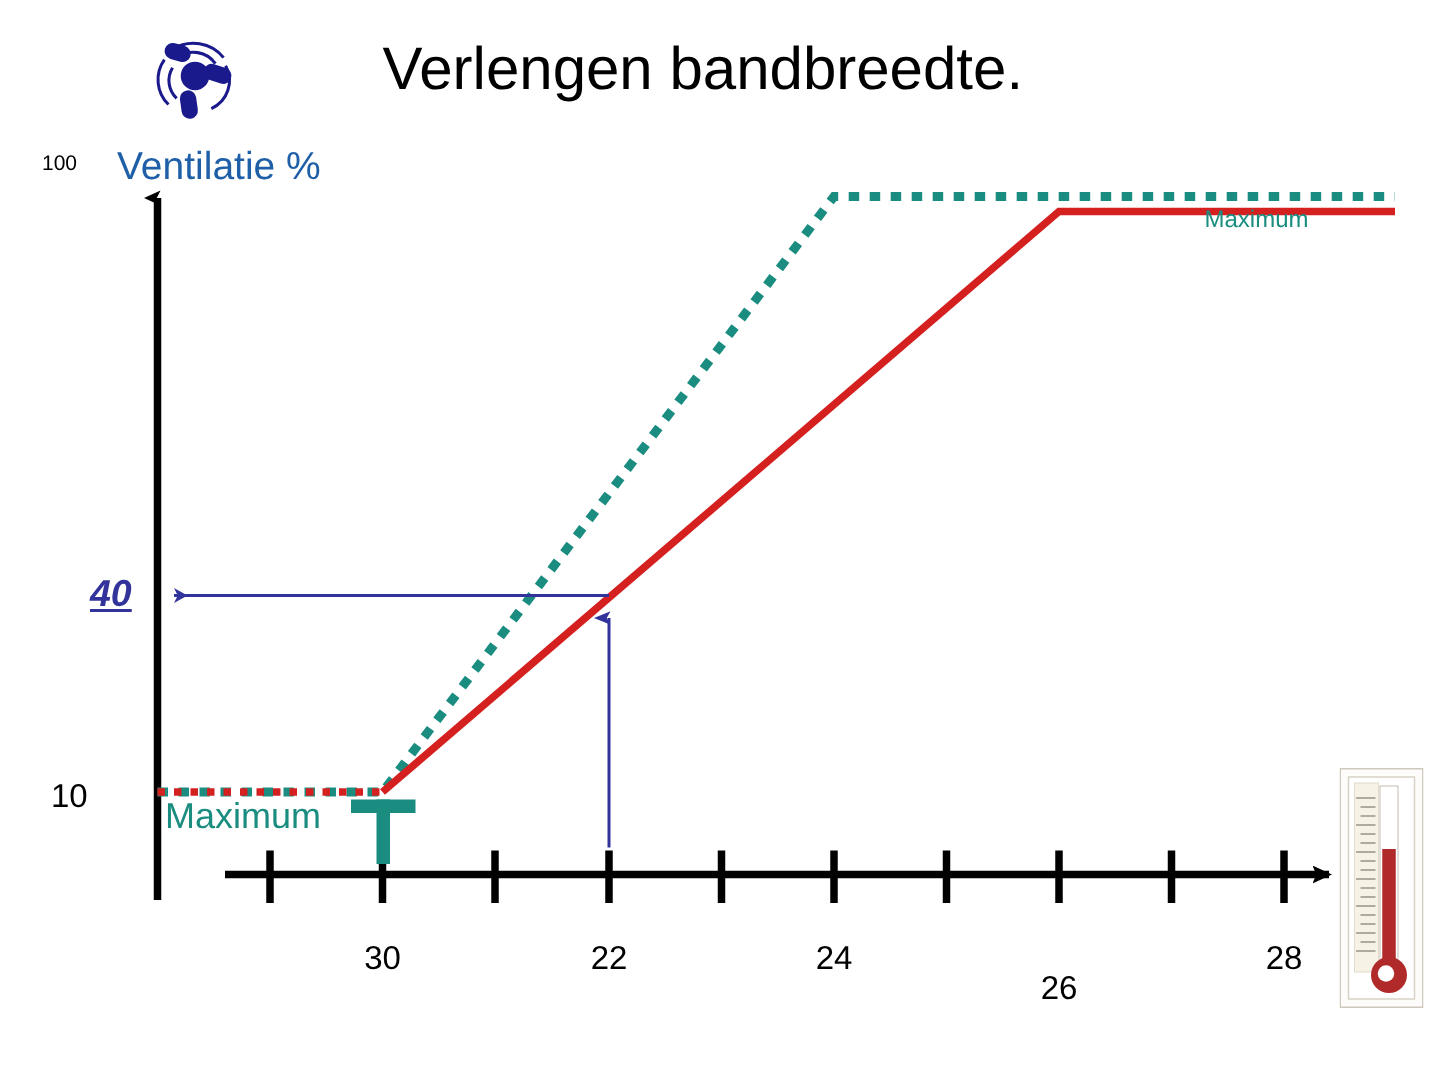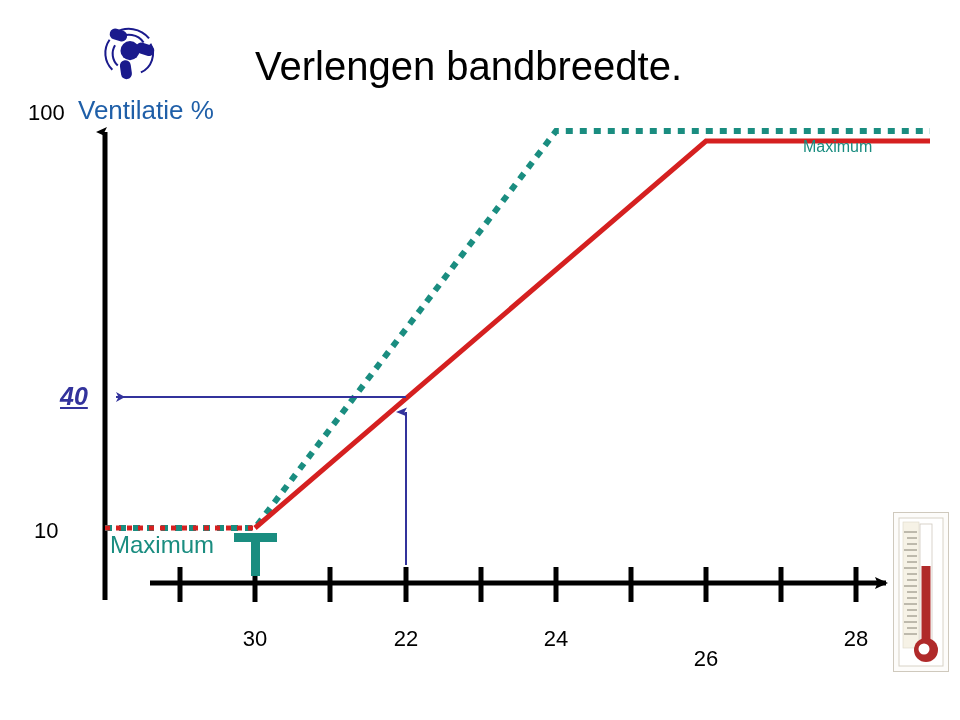--- a/index.html
+++ b/index.html
@@ -21,31 +21,31 @@
     position: absolute;
     left: 0;
     top: 0;
     width: 960px;
     height: 720px;
   }
   .abs { position: absolute; }
 
   .slide-title {
     left: 255px;
-    top: 44px;
+    top: 24px;
     font-size: 40px;
     color: #000000;
     letter-spacing: 0px;
     white-space: nowrap;
     text-align: right;
   }
   .axis-label-100 {
     left: 28px;
     top: 100px;
-    font-size: 22px;
+    font-size: 14px;
     color: #000000;
   }
   .axis-label-10 {
     left: 34px;
     top: 518px;
     font-size: 22px;
     color: #000000;
   }
   .axis-label-40 {
     left: 60px;

